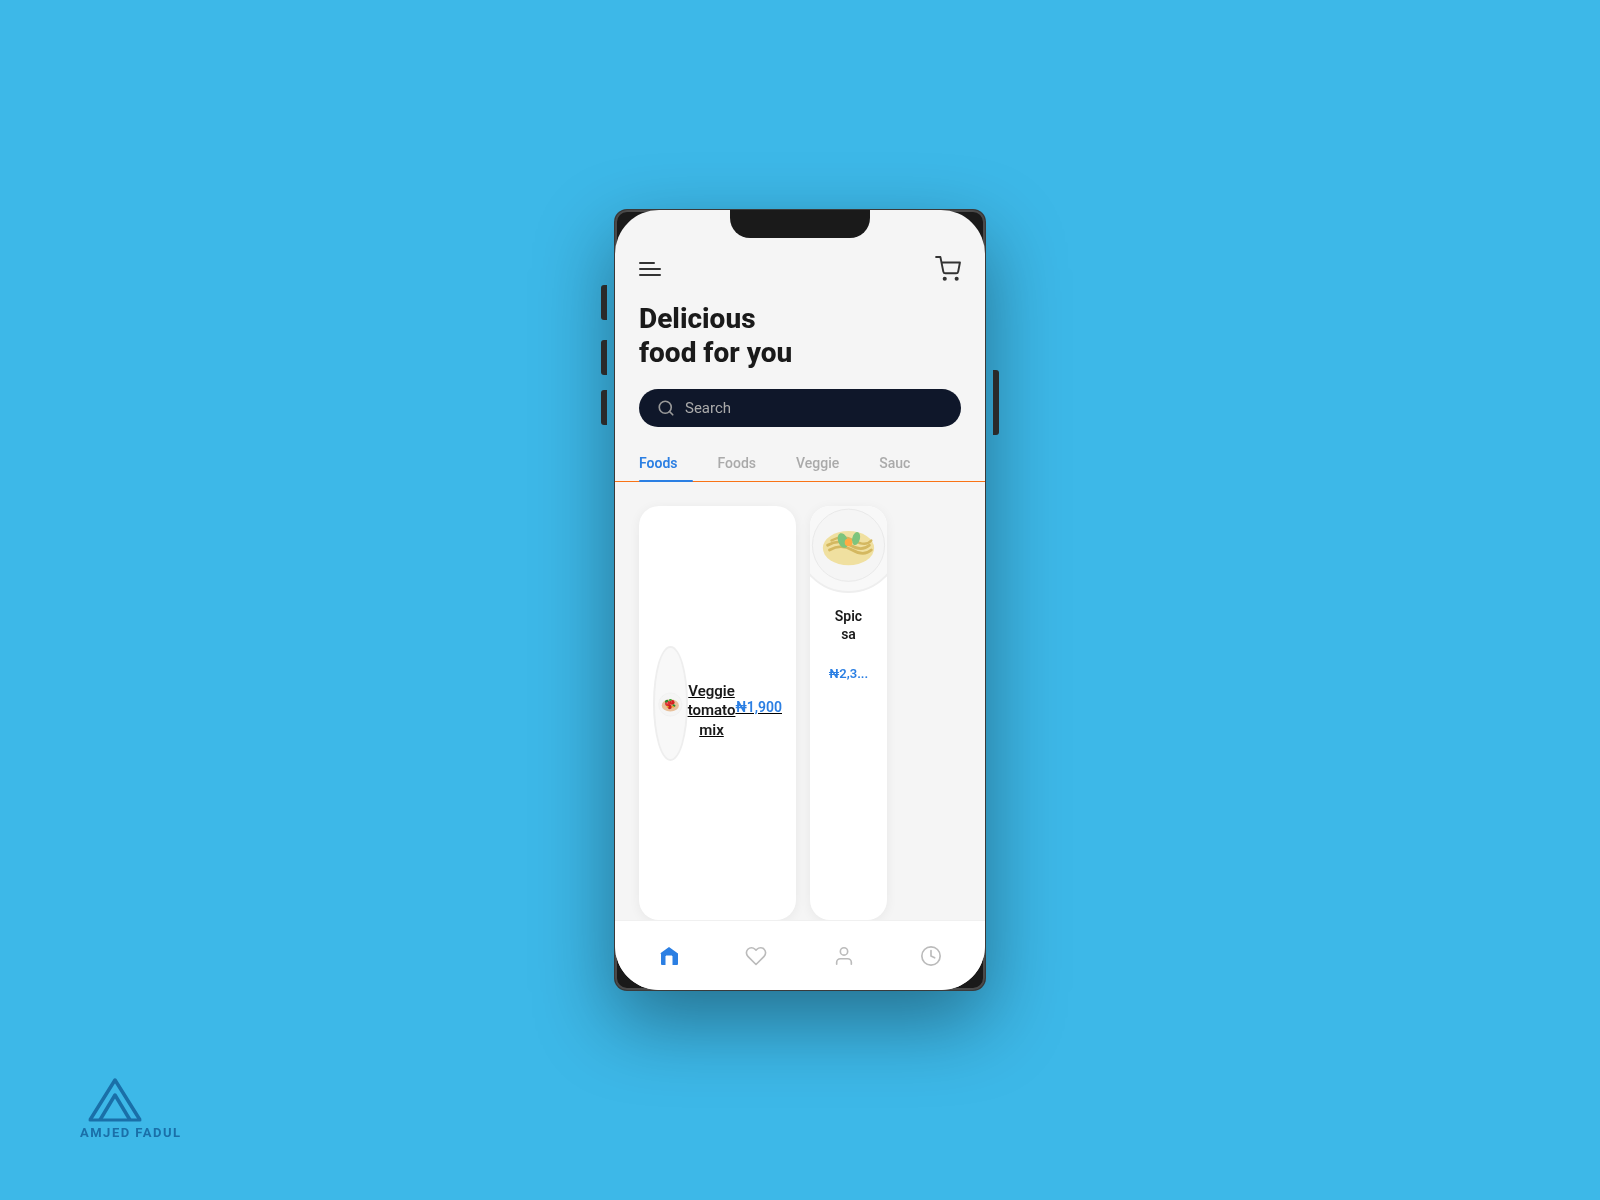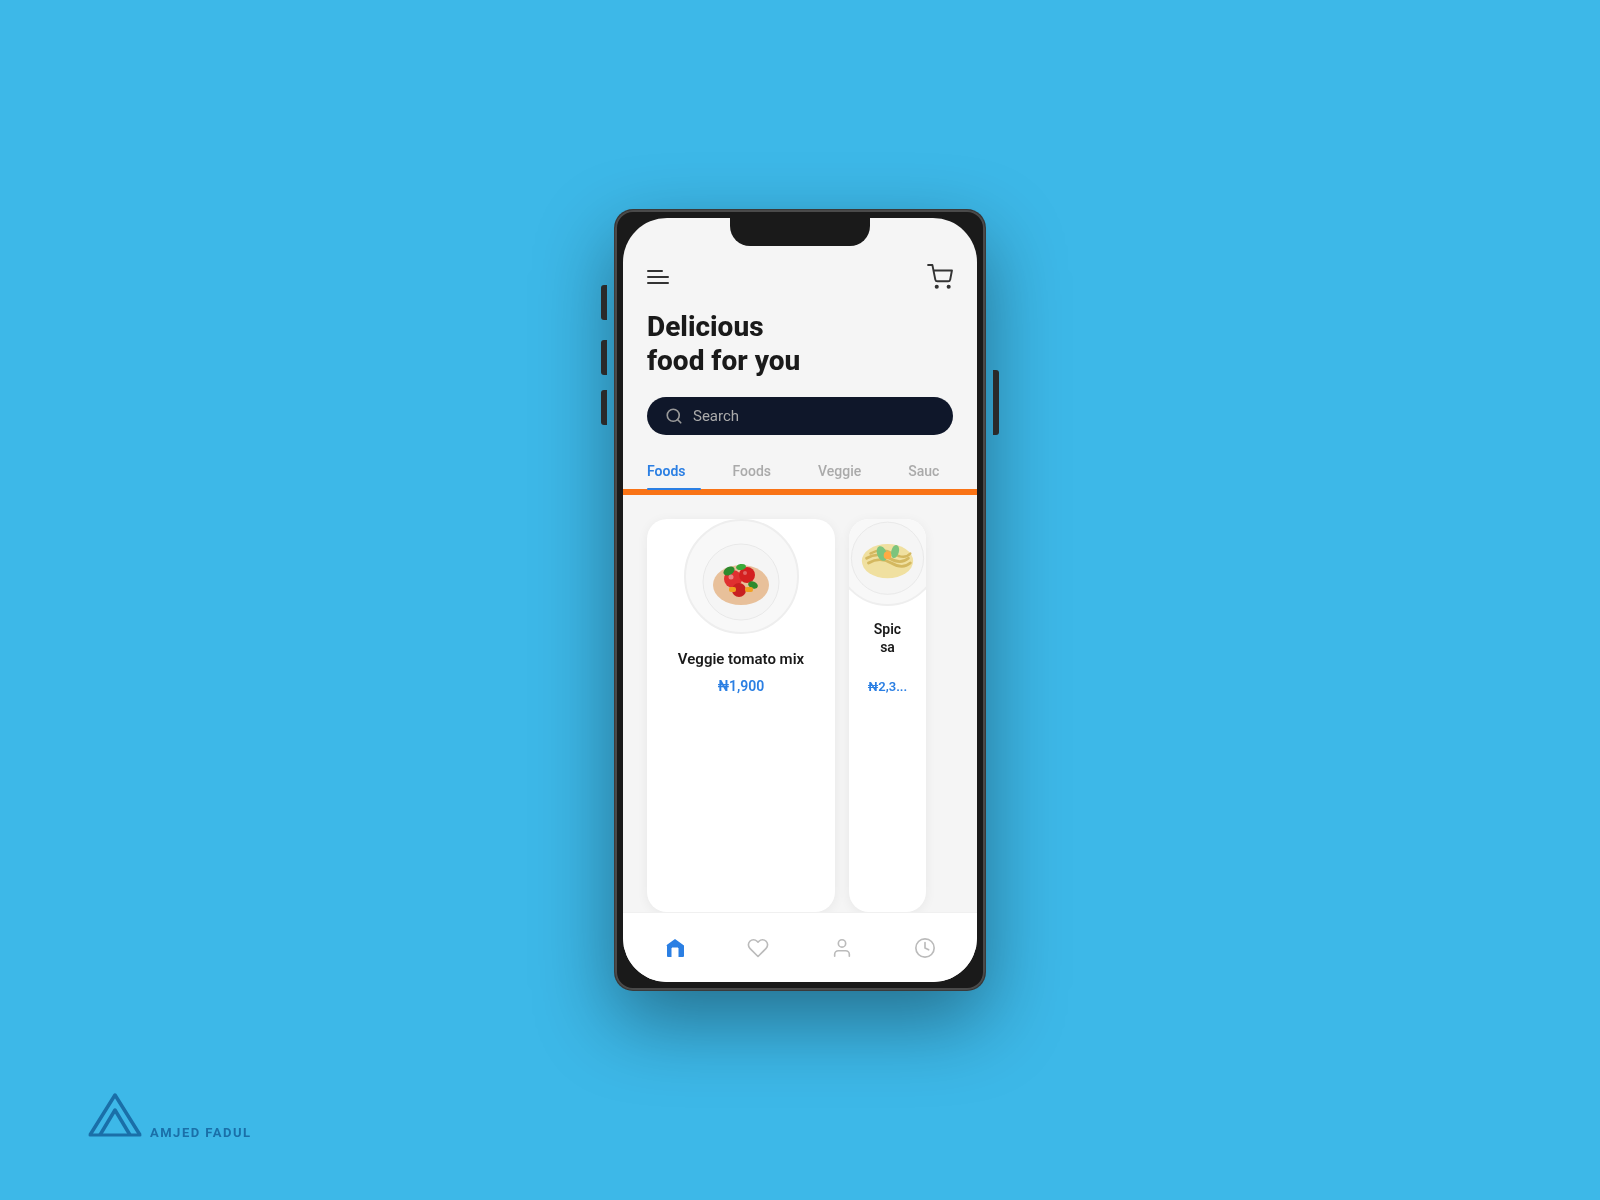--- a/index.html
+++ b/index.html
@@ -14,43 +14,43 @@
       font-family: -apple-system, BlinkMacSystemFont, 'Segoe UI', Roboto, sans-serif;
       position: relative;
     }
 
     
     .watermark {
       position: absolute;
       bottom: 60px;
       left: 80px;
       display: flex;
-      flex-direction: row;
-      align-items: flex-end;
+      flex-direction: column;
+      align-items: flex-start;
     }
 
     .watermark-logo {
       width: 70px;
       height: 55px;
     }
 
     .watermark-text {
       color: #1a6fa8;
       font-size: 13px;
       font-weight: 700;
       letter-spacing: 1.5px;
     }
 
     
     .phone-shell {
       width: 370px;
       height: 780px;
       background: #1a1a1a;
-      border-radius: 18px;
-      padding: 8px;
+      border-radius: 12px;
+      padding: 0;
       box-shadow:
         0 0 0 1px #3a3a3a,
         0 30px 80px rgba(0,0,0,0.4),
         inset 0 0 0 2px #4a4a4a;
       position: relative;
     }
 
     
     .phone-shell::before {
       content: '';
@@ -177,23 +177,23 @@
     }
 
     .search-placeholder {
       color: #aaa;
       font-size: 15px;
     }
 
     
     .category-tabs {
       display: flex;
-      gap: 15px;
+      gap: 8px;
       padding: 20px 24px 0;
-      border-bottom: 6px solid #f97316;
+      border-bottom: 1px solid #f97316;
     }
 
     .tab-item {
       padding: 8px 16px 10px;
       font-size: 14px;
       color: #aaa;
       cursor: pointer;
       position: relative;
       font-weight: 500;
     }
@@ -227,28 +227,29 @@
       flex: 1;
       display: flex;
       gap: 14px;
       padding: 24px 24px 0 24px;
       overflow: hidden;
     }
 
     .food-card {
       background: white;
       border-radius: 20px;
-      width: 188px;
+      width: 157px;
       flex-shrink: 0;
       display: flex;
-      flex-direction: column;
+      flex-direction: row;
       align-items: center;
       padding: 0 14px 20px;
       box-shadow: 0 2px 12px rgba(0,0,0,0.06);
       cursor: pointer;
+      text-decoration: underline;
     }
 
     .food-card-name {
       font-size: 15px;
       font-weight: 600;
       color: #1a1a1a;
       text-align: center;
       margin-top: 16px;
       line-height: 1.3;
     }

